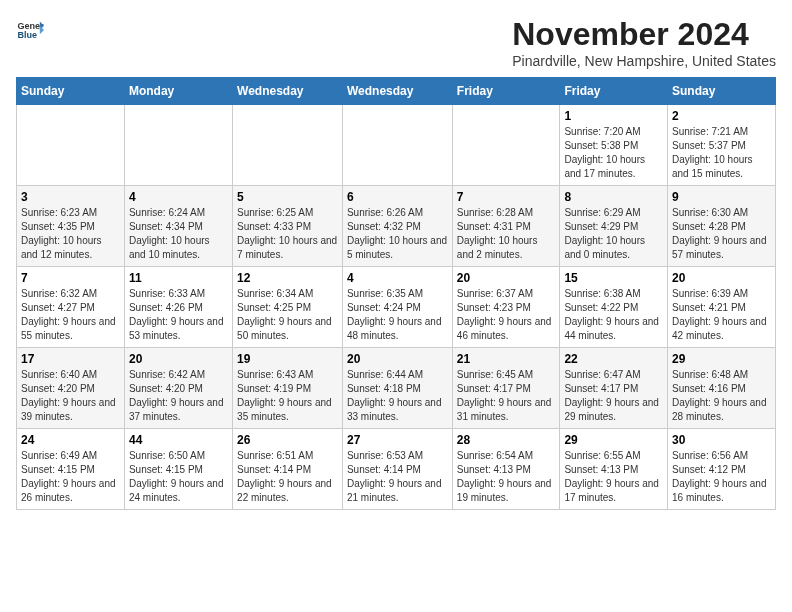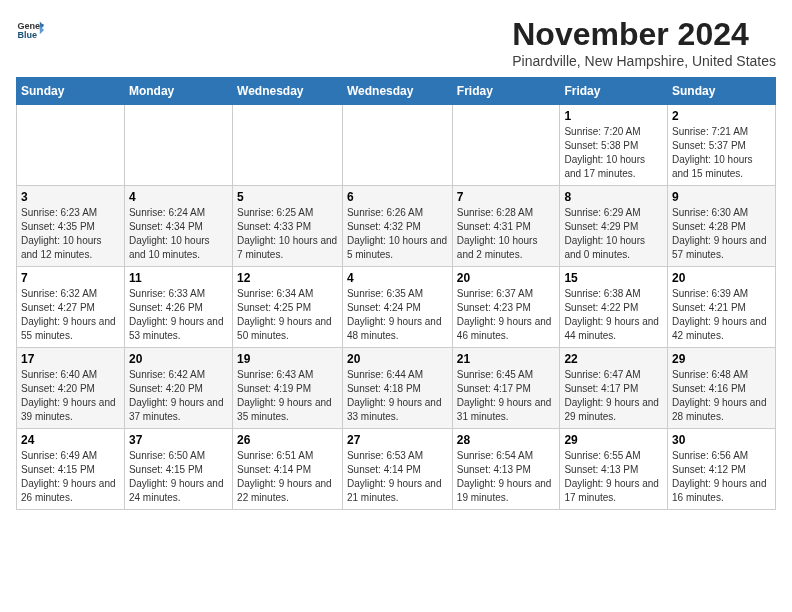--- a/index.html
+++ b/index.html
@@ -215,21 +215,21 @@
           <span class="day-number">29</span>
           <div class="day-info">Sunrise: 6:48 AM<br>Sunset: 4:16 PM<br>Daylight: 9 hours and 28 minutes.</div>
         </td>
       </tr>
       <tr>
         <td>
           <span class="day-number">24</span>
           <div class="day-info">Sunrise: 6:49 AM<br>Sunset: 4:15 PM<br>Daylight: 9 hours and 26 minutes.</div>
         </td>
         <td>
-          <span class="day-number">37</span>
+          <span class="day-number">44</span>
           <div class="day-info">Sunrise: 6:50 AM<br>Sunset: 4:15 PM<br>Daylight: 9 hours and 24 minutes.</div>
         </td>
         <td>
           <span class="day-number">26</span>
           <div class="day-info">Sunrise: 6:51 AM<br>Sunset: 4:14 PM<br>Daylight: 9 hours and 22 minutes.</div>
         </td>
         <td>
           <span class="day-number">27</span>
           <div class="day-info">Sunrise: 6:53 AM<br>Sunset: 4:14 PM<br>Daylight: 9 hours and 21 minutes.</div>
         </td>

